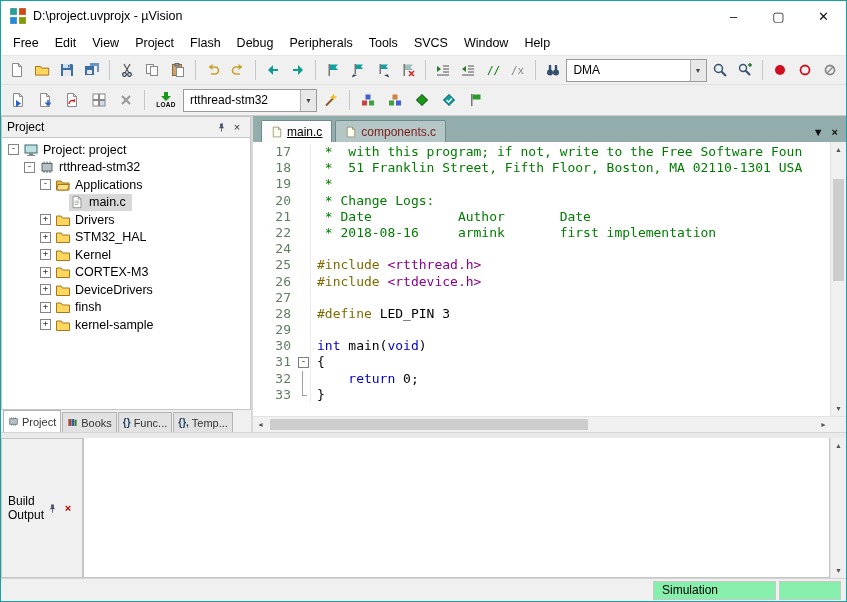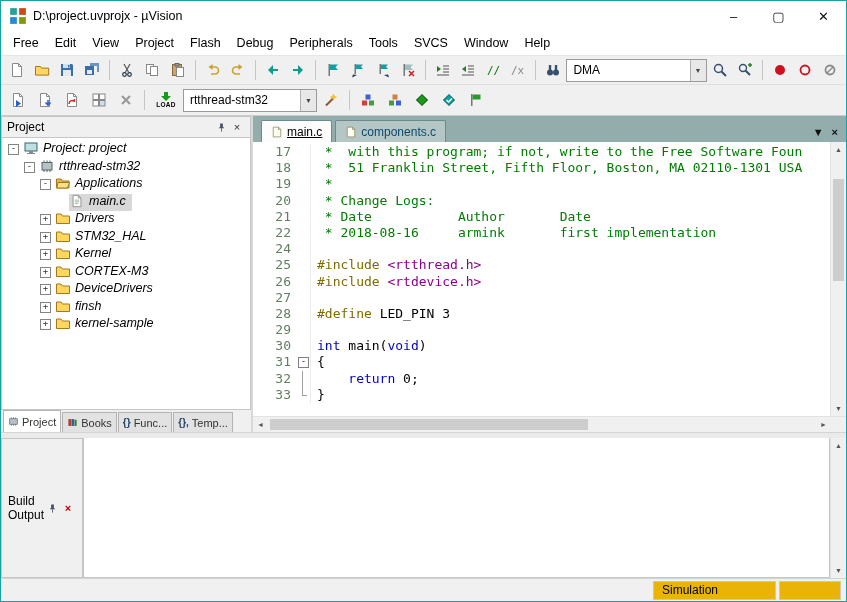--- a/index.html
+++ b/index.html
@@ -36,35 +36,35 @@
   .main{flex:1;display:flex;flex-direction:column;min-height:0;}
   .top-row{flex:1;display:flex;min-height:0;}
   
   .project-panel{flex:0 0 250px;display:flex;flex-direction:column;background:#f0f0f0;border-right:2px solid #d8d8d8;}
   .panel-header{height:20px;display:flex;align-items:center;padding:0 5px;border:1px solid #c6c6c6;background:#f0f0f0;}
   .ph-title{flex:1;font-size:12px;}
   .ph-btn{width:16px;height:16px;display:flex;align-items:center;justify-content:center;color:#333;font-size:11px;}
   .ph-btn svg{width:11px;height:11px;}
   .tree{flex:1;background:#fff;border:1px solid #c6c6c6;border-top:none;overflow:hidden;padding-top:3px;}
   .tree-row{display:flex;align-items:center;height:17.5px;white-space:nowrap;font-size:12.5px;}
-  .row-inner{display:flex;align-items:flex-start;height:100%;padding-right:6px;font-style:italic;}
+  .row-inner{display:flex;align-items:center;height:100%;padding-right:6px;}
   .row-inner.selected{background:#d8d8d8;}
   .expander{width:9px;height:9px;flex:0 0 9px;border:1px solid #848484;background:#fff;font-size:9px;line-height:7px;text-align:center;color:#333;margin-right:4px;font-family:"DejaVu Sans Mono",monospace;}
   .exp-spacer{width:13px;flex:0 0 13px;}
   .tree-icon{width:16px;height:14px;margin-right:4px;flex:0 0 16px;}
   .tree-icon svg{width:16px;height:14px;}
   .panel-tabs{flex:0 0 22px;display:flex;align-items:flex-end;padding-left:2px;gap:1px;background:#f0f0f0;}
   .ptab{height:19px;display:flex;align-items:center;padding:0 4px;font-size:11px;border:1px solid #b4b4b4;border-bottom:none;background:#e2e2e2;color:#333;}
   .ptab.active{background:#fff;height:21px;}
   .pt-icon{margin-right:3px;font-size:10px;color:#246;font-weight:bold;}
   .pt-icon svg{width:11px;height:11px;}
   
   .editor{flex:1;display:flex;flex-direction:column;min-width:0;background:#fff;}
   .tabbar{flex:0 0 24px;background:#93adad;display:flex;align-items:flex-end;padding:2px 4px 0 8px;}
-  .etab{height:21px;display:flex;align-items:center;padding:0 9px;font-size:12px;margin-right:3px;border:1px solid #6e8b8b;border-bottom:none;background:#b4c6c6;color:#0c4a6e;border-radius:2px 2px 0 0;}
+  .etab{height:21px;display:flex;align-items:center;padding:0 9px;font-size:12px;margin-right:3px;border:1px solid #6e8b8b;border-bottom:none;background:#b4c6c6;color:#7f1d1d;border-radius:2px 2px 0 0;}
   .etab.active{background:#fcfcfc;color:#000;}
   .etab.active .etab-label{text-decoration:underline;}
   .etab-icon{width:12px;height:12px;margin-right:4px;}
   .etab-icon svg{width:12px;height:12px;}
   .tabbar-right{margin-left:auto;display:flex;align-items:center;gap:8px;padding:0 4px 4px 0;color:#101010;font-size:11px;}
   .code-wrap{flex:1;display:flex;min-height:0;}
   .code-area{flex:1;overflow:hidden;background:#fff;font-family:"DejaVu Sans Mono","Liberation Mono",monospace;font-size:13px;line-height:16.2px;padding-top:2px;}
   .code-line{display:flex;height:16.2px;}
   .ln{flex:0 0 38px;text-align:right;padding-right:6px;color:#5f7f5f;}
   .fold{flex:0 0 13px;position:relative;border-right:1px solid #ececec;margin-right:6px;}
@@ -91,21 +91,21 @@
   .splitter{flex:0 0 5px;background:#eaeaea;border-top:1px solid #d4d4d4;}
   .build-output{flex:0 0 140px;display:flex;flex-direction:row;background:#f0f0f0;}
   .bo-header{flex:0 0 20px;display:flex;align-items:center;padding:0 6px;border:1px solid #c6c6c6;font-size:12px;}
   .bo-title{flex:1;}
   .bo-close{color:#c00000;font-weight:bold;}
   .bo-body{flex:1;display:flex;min-height:0;}
   .bo-content{flex:1;background:#fff;border:1px solid #c6c6c6;border-top:none;}
   
   .statusbar{flex:0 0 22px;display:flex;align-items:center;background:#f0f0f0;border-top:1px solid #d4d4d4;padding:0 2px;font-size:12px;}
   .sb-spacer{flex:1;}
-  .sb-cell{border:1px solid #c8c8c8;height:17px;display:flex;align-items:center;padding:0 8px;margin-right:3px;background:#eab308;}
+  .sb-cell{border:1px solid #c8c8c8;height:17px;display:flex;align-items:center;padding:0 8px;margin-right:3px;background:#86efac;}
   .sb-cell.sim{width:105px;}
   .sb-cell.end{width:44px;}
 </style>
 </head>
 <body>
 
 <div class="titlebar">
   <span class="app-icon">
     <svg viewBox="0 0 16 16">
         <rect x="1" y="1" width="6" height="6" fill="#2aa198"></rect>

